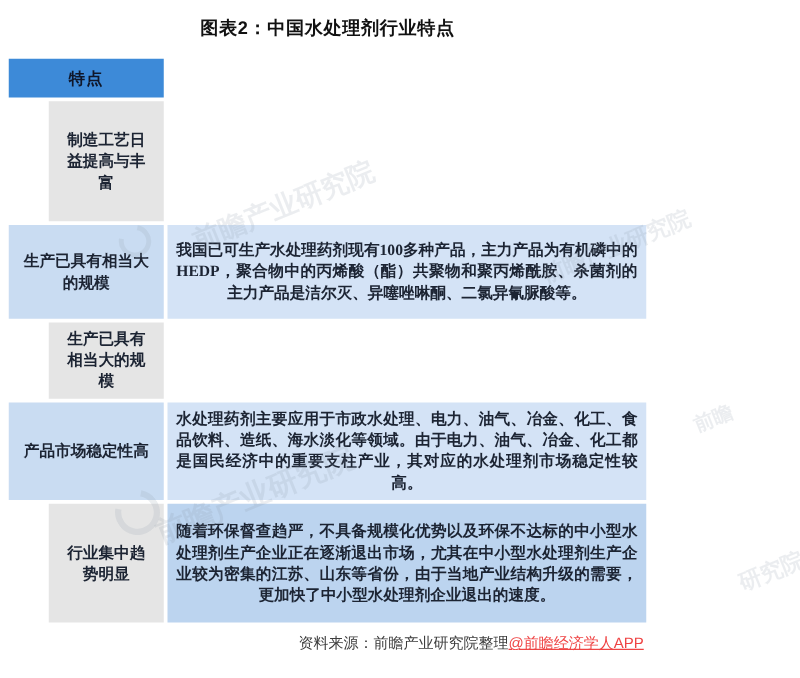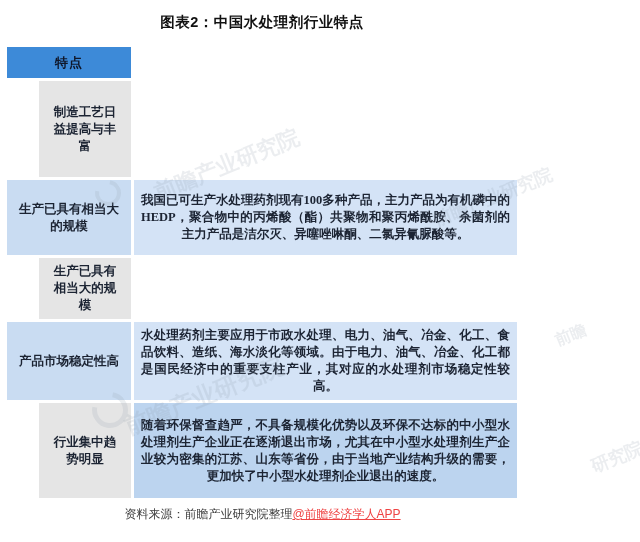--- a/index.html
+++ b/index.html
@@ -59,21 +59,21 @@
 
   .r1 { min-height: 96px; }
   .r2 { min-height: 75px; }
   .r3 { min-height: 60px; }
   .r4 { min-height: 75px; }
   .r5 { min-height: 95px; }
 
   .footer {
     position: absolute;
     left: 10px; right: 9px; top: 506px;
-    display: flex; justify-content: center; align-items: center;
+    display: flex; justify-content: flex-end; align-items: center;
     font-size: 12px;
   }
   .source { color: #3c3c3c; }
   .credit { color: #ef4444; text-decoration: underline; }
 
   
   .wm {
     position: absolute;
     color: #8a97a5;
     opacity: 0.16;

